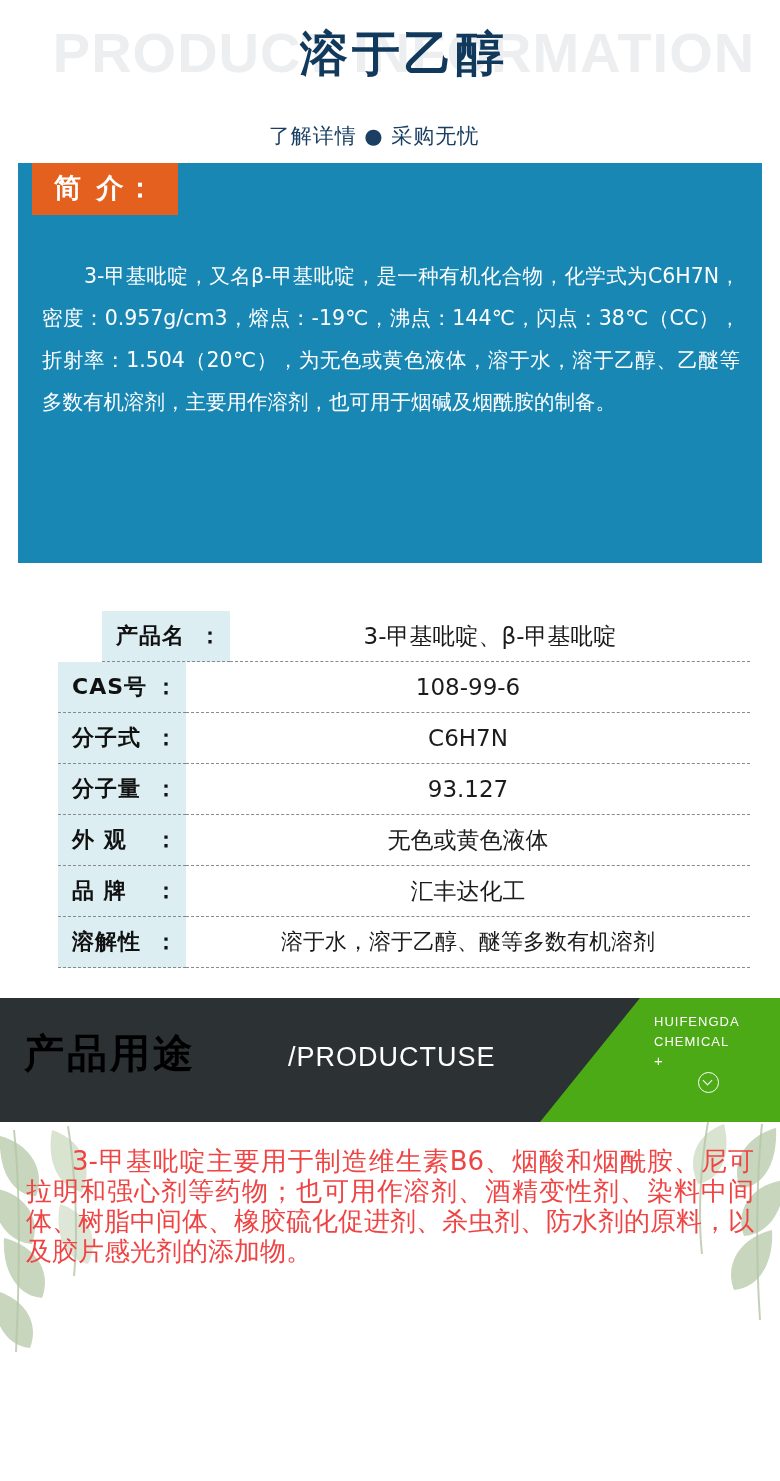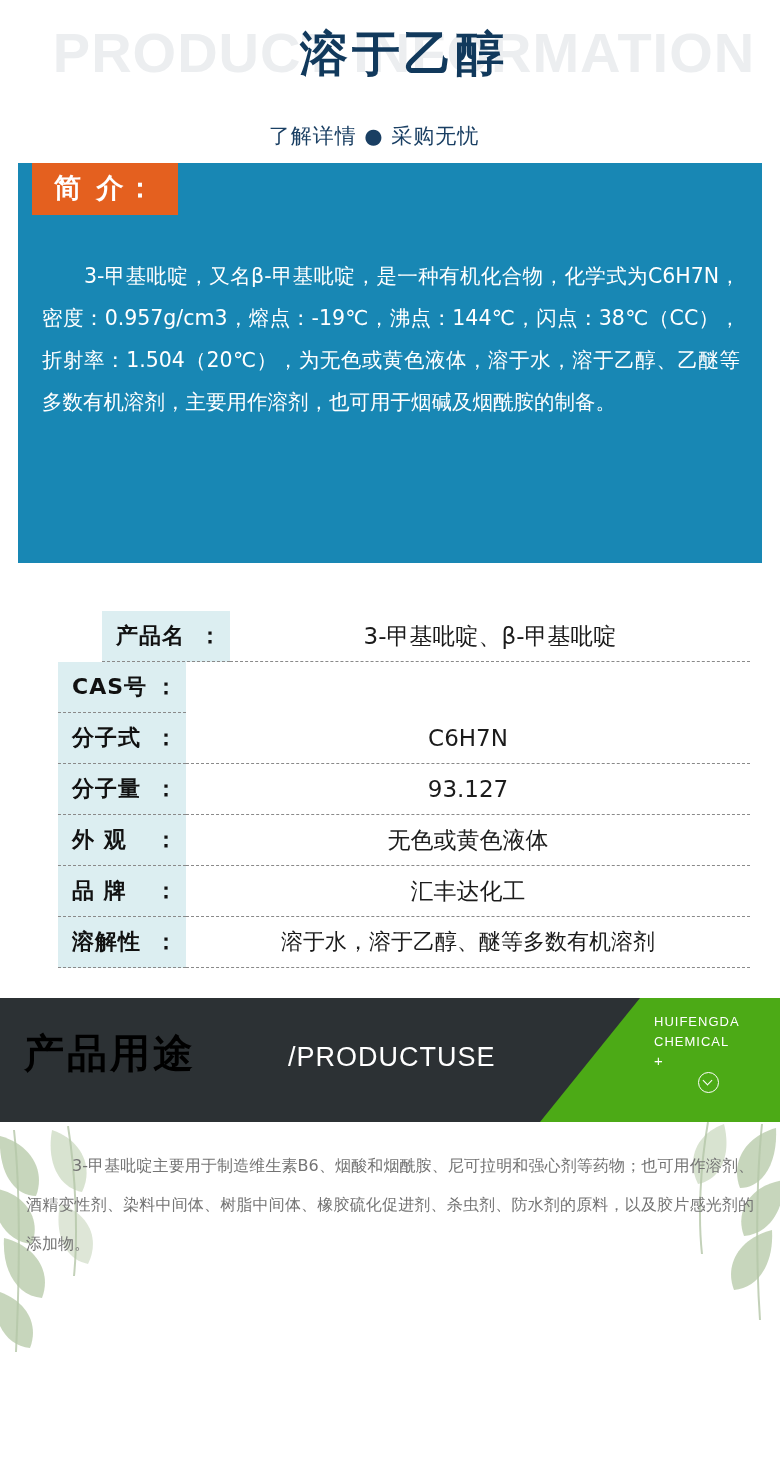--- a/index.html
+++ b/index.html
@@ -220,23 +220,23 @@
   }
   .leaf {
     position: absolute;
     opacity: .5;
     pointer-events: none;
   }
   .leaf-left { left: -10px; top: 4px; }
   .leaf-right { right: -6px; top: 0px; }
   .usage-text {
     position: relative;
-    font-size: 16px;
-    line-height: 39px;
-    color: #737373;
+    font-size: 26px;
+    line-height: 30px;
+    color: #ef4444;
     text-indent: 46px;
     text-align: justify;
     font-family: "DejaVu Sans", "Liberation Sans", sans-serif;
     z-index: 2;
   }
 </style>
 </head>
 <body>
 
 <div class="header">
@@ -258,20 +258,21 @@
       <span class="colon">：</span>
     </div>
     <div class="spec-value">3-甲基吡啶、β-甲基吡啶</div>
   </div>
 
   <div class="spec-row">
     <div class="spec-label">
       <span>CAS号</span>
       <span class="colon">：</span>
     </div>
+    <div class="spec-value">108-99-6</div>
   </div>
 
   <div class="spec-row">
     <div class="spec-label">
       <span>分子式</span>
       <span class="colon">：</span>
     </div>
     <div class="spec-value">C6H7N</div>
   </div>
 

